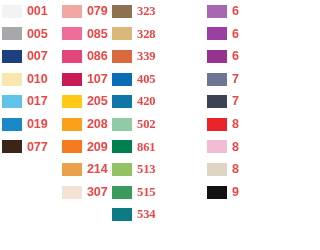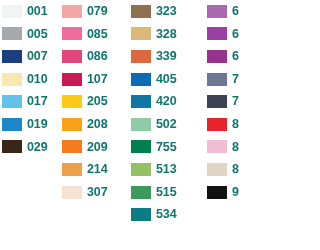--- a/index.html
+++ b/index.html
@@ -35,21 +35,21 @@
     width: 20px;
     height: 13px;
     flex: 0 0 auto;
     margin-left: 2px;
     box-sizing: border-box;
   }
   .swatch-label {
     margin-left: 5px;
     font-size: 12.5px;
     font-weight: bold;
-    color: #0f766e;
+    color: #ef4444;
     letter-spacing: -0.1px;
     white-space: nowrap;
     line-height: 1;
   }
 </style>
 </head>
 <body>
 
 <div id="swatch-chart">
 
@@ -73,21 +73,21 @@
     <div class="swatch-row">
       <span class="swatch-chip" style="background:#62c3e8;"></span>
       <span class="swatch-label">017</span>
     </div>
     <div class="swatch-row">
       <span class="swatch-chip" style="background:#1b86c8;"></span>
       <span class="swatch-label">019</span>
     </div>
     <div class="swatch-row">
       <span class="swatch-chip" style="background:#3b2418;"></span>
-      <span class="swatch-label">029</span>
+      <span class="swatch-label">077</span>
     </div>
   </div>
 
   <div class="swatch-column" style="left:60px;">
     <div class="swatch-row">
       <span class="swatch-chip" style="background:#f2a7a4;"></span>
       <span class="swatch-label">079</span>
     </div>
     <div class="swatch-row">
       <span class="swatch-chip" style="background:#ee6d9a;"></span>
@@ -116,21 +116,21 @@
     <div class="swatch-row">
       <span class="swatch-chip" style="background:#eda04a;"></span>
       <span class="swatch-label">214</span>
     </div>
     <div class="swatch-row">
       <span class="swatch-chip" style="background:#f4e2d2;"></span>
       <span class="swatch-label">307</span>
     </div>
   </div>
 
-  <div class="swatch-column" style="left:129px;">
+  <div class="swatch-column" style="left:110px;font-family:Liberation Serif, serif;">
     <div class="swatch-row">
       <span class="swatch-chip" style="background:#8d7150;"></span>
       <span class="swatch-label">323</span>
     </div>
     <div class="swatch-row">
       <span class="swatch-chip" style="background:#dbb877;"></span>
       <span class="swatch-label">328</span>
     </div>
     <div class="swatch-row">
       <span class="swatch-chip" style="background:#da6a3d;"></span>
@@ -143,21 +143,21 @@
     <div class="swatch-row">
       <span class="swatch-chip" style="background:#0e77a8;"></span>
       <span class="swatch-label">420</span>
     </div>
     <div class="swatch-row">
       <span class="swatch-chip" style="background:#8fcba6;"></span>
       <span class="swatch-label">502</span>
     </div>
     <div class="swatch-row">
       <span class="swatch-chip" style="background:#00804e;"></span>
-      <span class="swatch-label">755</span>
+      <span class="swatch-label">861</span>
     </div>
     <div class="swatch-row">
       <span class="swatch-chip" style="background:#93c163;"></span>
       <span class="swatch-label">513</span>
     </div>
     <div class="swatch-row">
       <span class="swatch-chip" style="background:#3a9b5c;"></span>
       <span class="swatch-label">515</span>
     </div>
     <div class="swatch-row">

